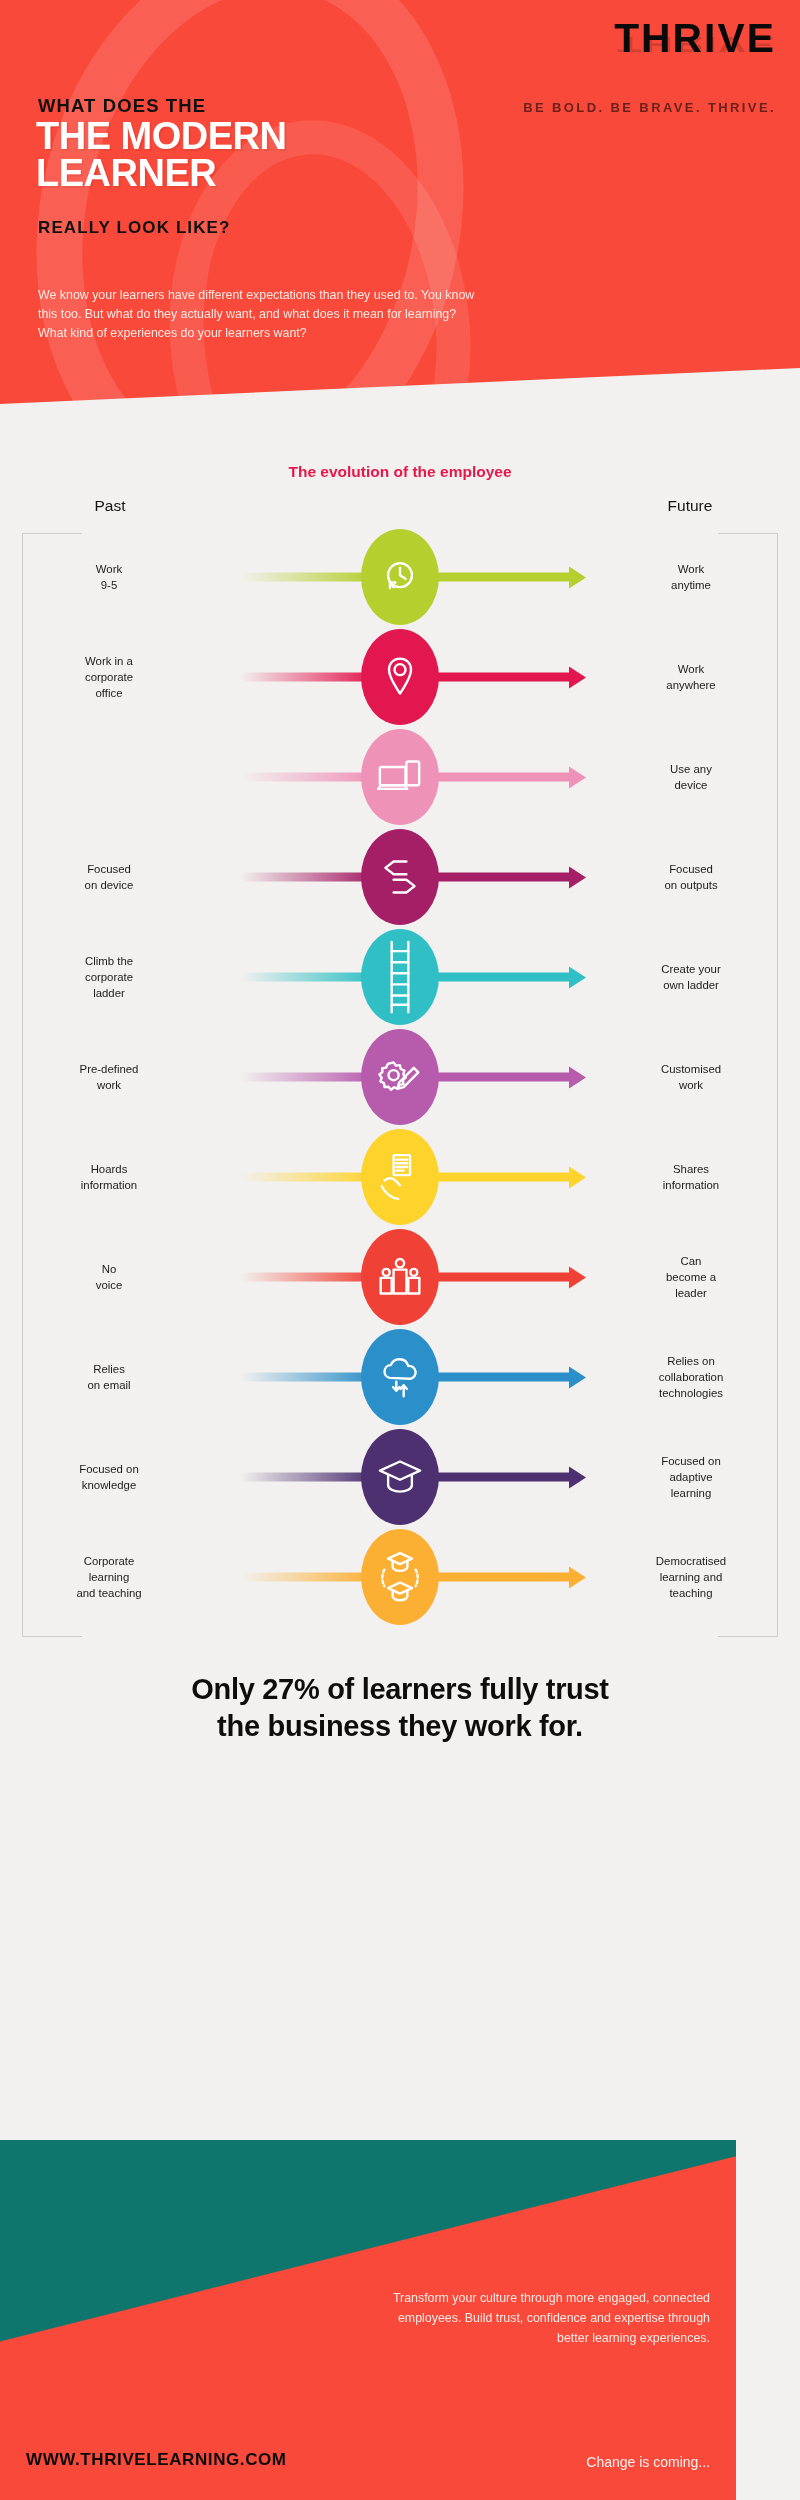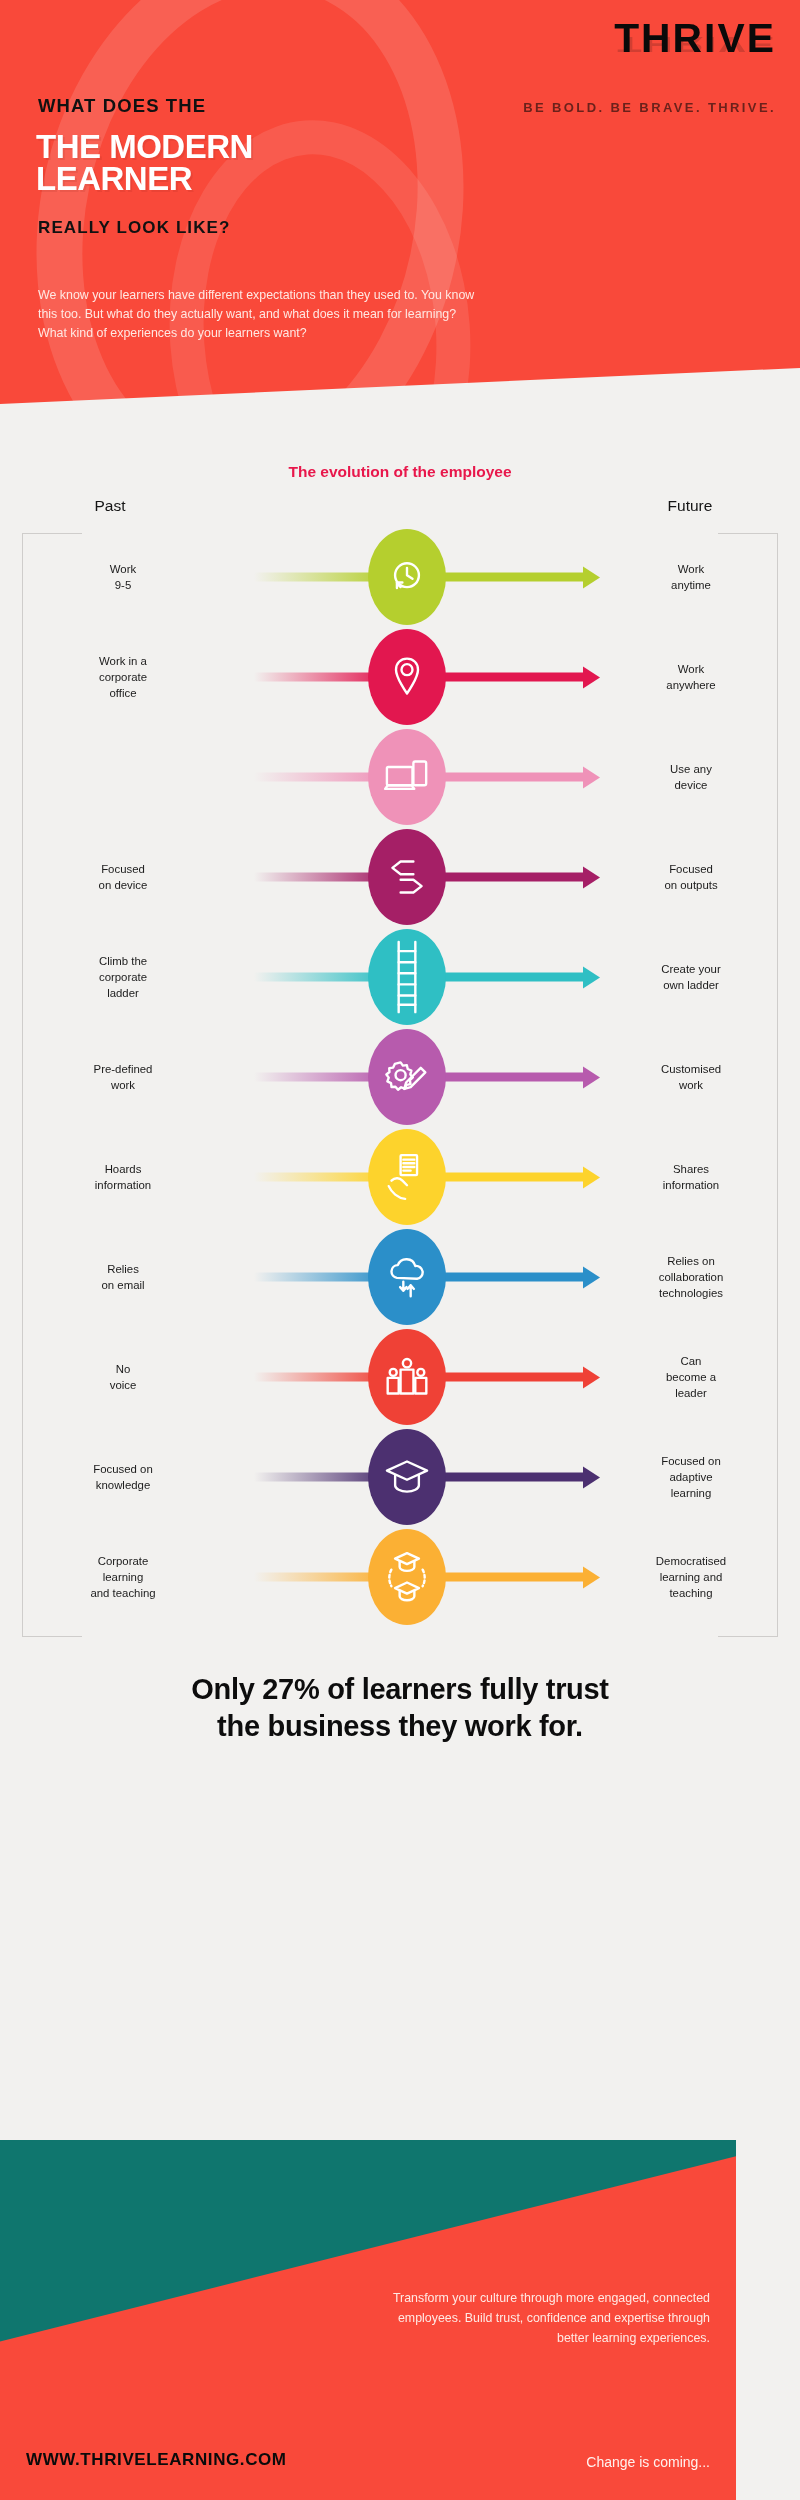--- a/index.html
+++ b/index.html
@@ -75,22 +75,22 @@
     color:rgba(20,10,8,0.62);
   }
 
   .head-kicker {
     position:absolute; left:38px; top:95px;
     font-size:18.5px; font-weight:bold;
     letter-spacing:1.1px;
     color:#111;
   }
   .head-title {
-    position:absolute; left:36px; top:131px;
-    font-size:33px; font-weight:bold;
+    position:absolute; left:36px; top:118px;
+    font-size:38px; font-weight:bold;
     line-height:0.98;
     letter-spacing:-0.5px;
     color:#ffffff;
     text-shadow:2px 2px 0 rgba(120,20,12,0.10);
   }
   .head-sub {
     position:absolute; left:38px; top:218px;
     font-size:17px; font-weight:bold;
     letter-spacing:1.1px;
     color:#111;
@@ -135,21 +135,20 @@
     font-size:15.5px;
     font-weight:normal;
     color:#151515;
   }
   .col-head.past   { left:0; width:220px; text-align:center; }
   .col-head.future { right:0; width:220px; text-align:center; }
 
   .rows {
     position:relative;
     width:800px;
-    padding-left:14px;
   }
   
   .bracket {
     position:absolute;
     top:6px;
     width:60px;
     height:1104px;
     border:1px solid #cfcdcb;
     pointer-events:none;
   }
@@ -420,40 +419,20 @@
           <svg width="42" height="48" viewBox="0 0 46 52">
             <rect x="16" y="2" width="18" height="22" rx="1" fill="none" stroke="#fff" stroke-width="2.6" stroke-linecap="round" stroke-linejoin="round"></rect>
             <path d="M19 7h12M19 11h12M19 15h12M19 19h8" fill="none" stroke="#fff" stroke-width="2.6" stroke-linecap="round" stroke-linejoin="round"></path>
             <path d="M6 30c4-4 9-3 12 0l5 5" fill="none" stroke="#fff" stroke-width="2.6" stroke-linecap="round" stroke-linejoin="round"></path>
             <path d="M3 36c3 7 10 13 18 14" fill="none" stroke="#fff" stroke-width="2.6" stroke-linecap="round" stroke-linejoin="round"></path>
           </svg>
         </div>
         <div class="row-label future">
           <div>Shares</div>
           <div>information</div>
-        </div>
-      </div>
-      <div class="row">
-        <div class="row-label past">
-          <div>Relies</div>
-          <div>on email</div>
-        </div>
-        <div class="arrow-left" style="background: linear-gradient(to right, rgba(43, 143, 201, 0), rgb(43, 143, 201));"></div>
-        <div class="arrow-right" style="background: rgb(43, 143, 201); color: rgb(43, 143, 201);"></div>
-        <div class="badge" style="background: rgb(43, 143, 201);">
-          <svg width="46" height="46" viewBox="0 0 50 50">
-            <path d="M14 26a7 7 0 0 1 1-13.9A10 10 0 0 1 34 13a7 7 0 0 1 2 13.9z" fill="none" stroke="#fff" stroke-width="2.6" stroke-linecap="round" stroke-linejoin="round"></path>
-            <path d="M21 30v10M21 40l-3.5-4M21 40l3.5-4" fill="none" stroke="#fff" stroke-width="2.6" stroke-linecap="round" stroke-linejoin="round"></path>
-            <path d="M29 46V34M29 34l-3.5 4M29 34l3.5 4" fill="none" stroke="#fff" stroke-width="2.6" stroke-linecap="round" stroke-linejoin="round"></path>
-          </svg>
-        </div>
-        <div class="row-label future">
-          <div>Relies on</div>
-          <div>collaboration</div>
-          <div>technologies</div>
         </div>
       </div>
       <div class="row">
         <div class="row-label past">
           <div>No</div>
           <div>voice</div>
         </div>
         <div class="arrow-left" style="background: linear-gradient(to right, rgba(239, 65, 54, 0), rgb(239, 65, 54));"></div>
         <div class="arrow-right" style="background: rgb(239, 65, 54); color: rgb(239, 65, 54);"></div>
         <div class="badge" style="background: rgb(239, 65, 54);">
@@ -467,20 +446,40 @@
           </svg>
         </div>
         <div class="row-label future">
           <div>Can</div>
           <div>become a</div>
           <div>leader</div>
         </div>
       </div>
       <div class="row">
         <div class="row-label past">
+          <div>Relies</div>
+          <div>on email</div>
+        </div>
+        <div class="arrow-left" style="background: linear-gradient(to right, rgba(43, 143, 201, 0), rgb(43, 143, 201));"></div>
+        <div class="arrow-right" style="background: rgb(43, 143, 201); color: rgb(43, 143, 201);"></div>
+        <div class="badge" style="background: rgb(43, 143, 201);">
+          <svg width="46" height="46" viewBox="0 0 50 50">
+            <path d="M14 26a7 7 0 0 1 1-13.9A10 10 0 0 1 34 13a7 7 0 0 1 2 13.9z" fill="none" stroke="#fff" stroke-width="2.6" stroke-linecap="round" stroke-linejoin="round"></path>
+            <path d="M21 30v10M21 40l-3.5-4M21 40l3.5-4" fill="none" stroke="#fff" stroke-width="2.6" stroke-linecap="round" stroke-linejoin="round"></path>
+            <path d="M29 46V34M29 34l-3.5 4M29 34l3.5 4" fill="none" stroke="#fff" stroke-width="2.6" stroke-linecap="round" stroke-linejoin="round"></path>
+          </svg>
+        </div>
+        <div class="row-label future">
+          <div>Relies on</div>
+          <div>collaboration</div>
+          <div>technologies</div>
+        </div>
+      </div>
+      <div class="row">
+        <div class="row-label past">
           <div>Focused on</div>
           <div>knowledge</div>
         </div>
         <div class="arrow-left" style="background: linear-gradient(to right, rgba(76, 48, 112, 0), rgb(76, 48, 112));"></div>
         <div class="arrow-right" style="background: rgb(76, 48, 112); color: rgb(76, 48, 112);"></div>
         <div class="badge" style="background: rgb(76, 48, 112);">
           <svg width="48" height="42" viewBox="0 0 52 46">
             <path d="M26 6L4 16l22 10 22-10z" fill="none" stroke="#fff" stroke-width="2.6" stroke-linecap="round" stroke-linejoin="round"></path>
             <path d="M13 21v11c0 4 6 7 13 7s13-3 13-7V21" fill="none" stroke="#fff" stroke-width="2.6" stroke-linecap="round" stroke-linejoin="round"></path>
           </svg>

